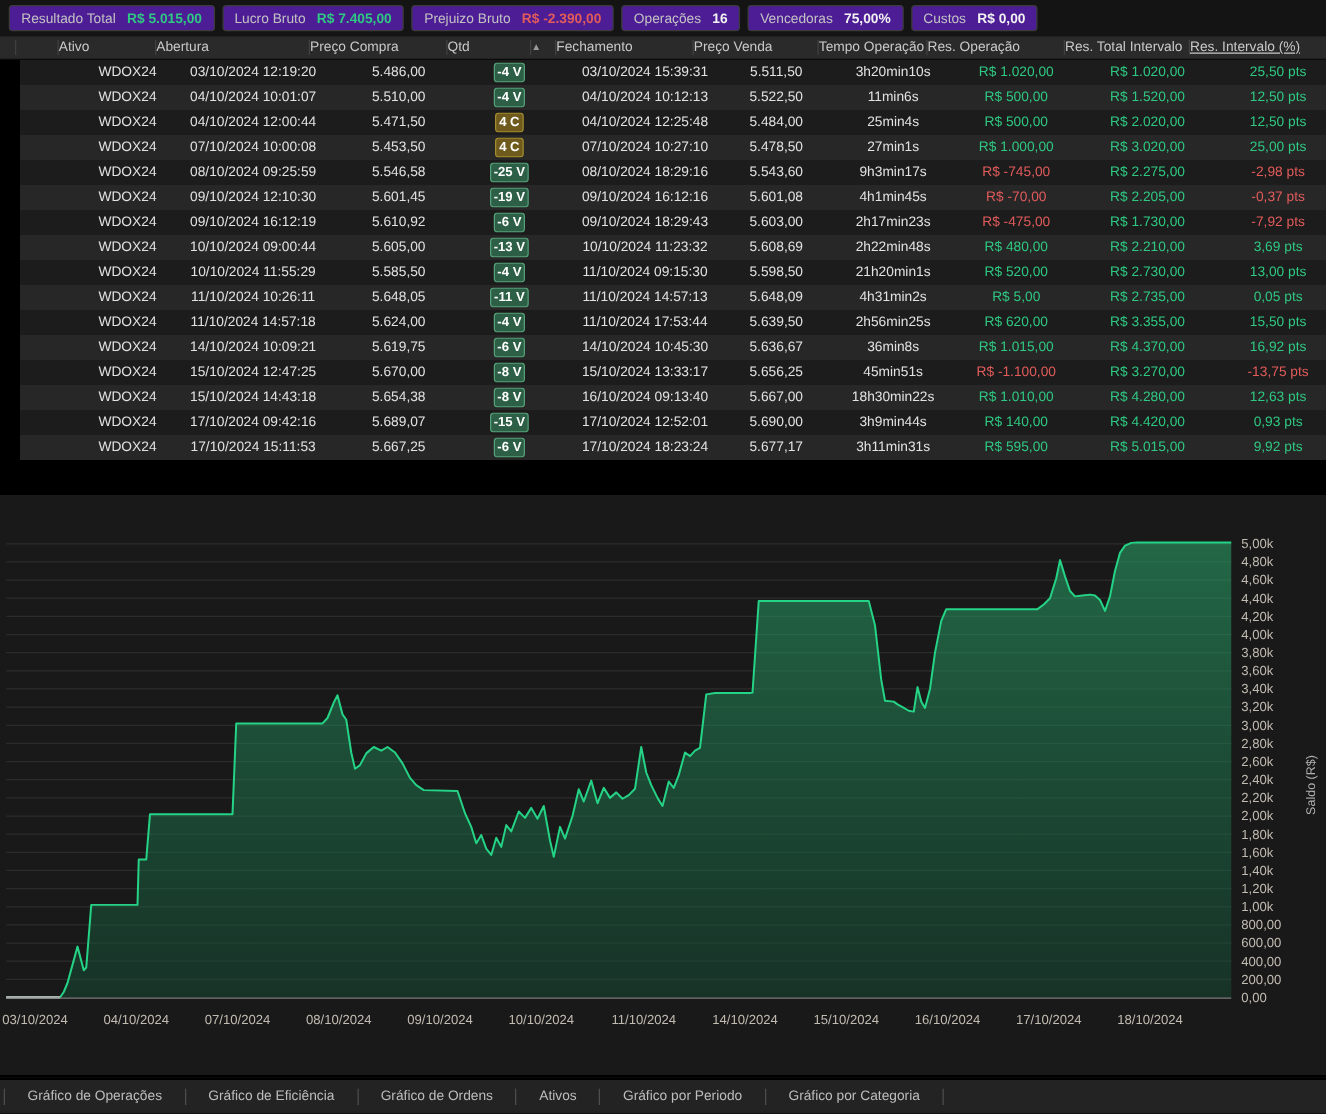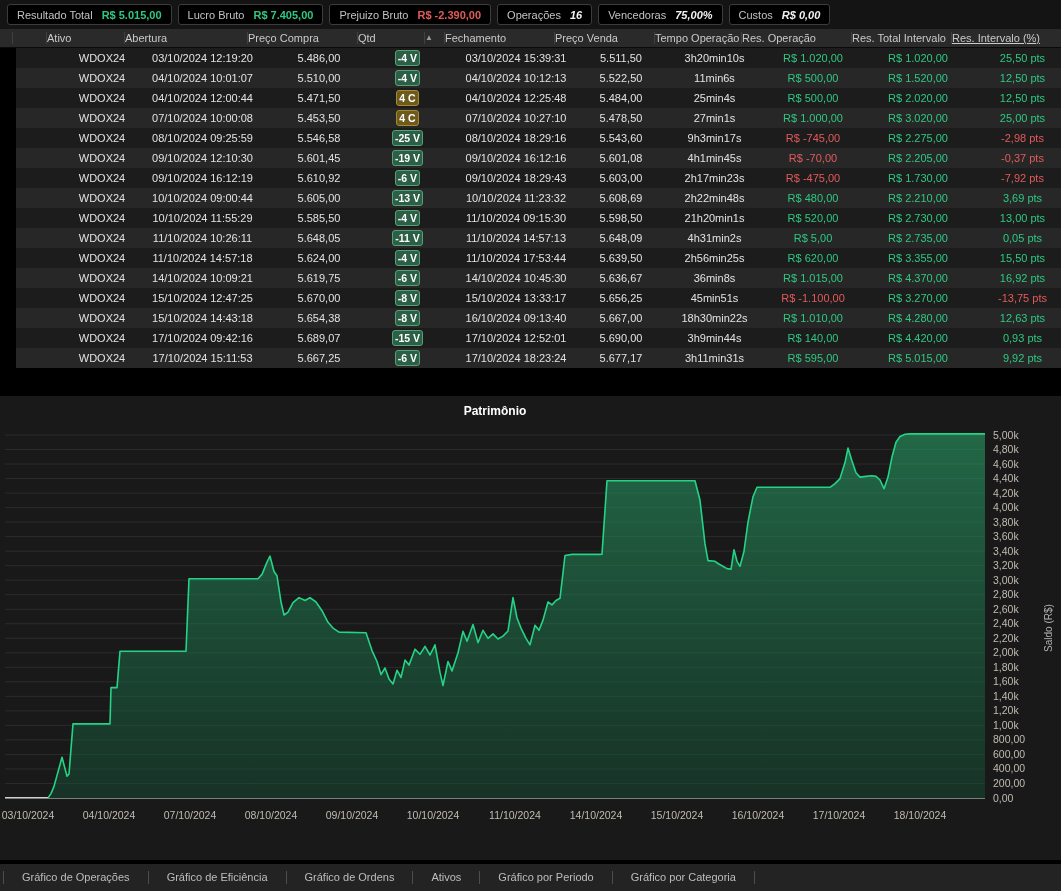--- a/index.html
+++ b/index.html
@@ -2,27 +2,27 @@
 <html><head>
 <meta charset="utf-8">
 <style>
   html,body{margin:0;padding:0;background:#000;}
   body{width:1061px;height:891px;overflow:hidden;font-family:"Liberation Sans",sans-serif;}
   #app{position:relative;width:1061px;height:891px;background:#000;}
 
   
   .summary-bar{position:absolute;top:0;left:0;width:1061px;height:29px;background:#141414;
     display:flex;align-items:center;gap:6px;padding-left:7px;box-sizing:border-box;}
-  .sbox{display:flex;align-items:center;gap:9px;background:#000000;border:1px solid #3c3c3c;
+  .sbox{display:flex;align-items:center;gap:9px;background:#4c1d95;border:1px solid #3c3c3c;
     border-radius:3px;height:19px;padding:0 9px;font-size:11px;white-space:nowrap;}
   .sbox .lbl{color:#c3c3c3;}
   .sbox .val{font-weight:bold;}
   .val.green{color:#2fc882;}
   .val.red{color:#e25b5b;}
-  .val.neutral{color:#f2f2f2;font-style:italic;}
+  .val.neutral{color:#f2f2f2;}
 
   
   .grid-cols{display:grid;grid-template-columns:13px 34px 78px 123px 110px 67px 20px 110px 100px 87px 110px 100px 109px;}
   .thead{position:absolute;top:29px;left:0;width:1061px;height:19px;background:#2a2a2a;
     font-size:11px;color:#c9c9c9;align-items:center;border-bottom:1px solid #0a0a0a;box-sizing:border-box;}
   .hc{text-align:left;border-right:1px solid #404040;height:12px;line-height:12px;
     overflow:hidden;white-space:nowrap;}
   .hc:last-child{border-right:none;text-decoration:underline;}
   .hc.sort{color:#9a9a9a;font-size:8px;}
   .tbody{position:absolute;top:48px;left:16px;width:1061px;border-radius:30px;}
@@ -355,21 +355,20 @@
       <div class="tc">17/10/2024 18:23:24</div>
       <div class="tc">5.677,17</div>
       <div class="tc">3h11min31s</div>
       <div class="tc green">R$ 595,00</div>
       <div class="tc green">R$ 5.015,00</div>
       <div class="tc green">9,92 pts</div>
     </div>
   </div>
 
   <div class="chart-panel">
-    <div class="chart-title">Patrimônio</div>
     <svg id="chart" width="1061" height="405" viewBox="0 0 1061 405">
         <defs>
           <linearGradient id="afill" x1="0" y1="0" x2="0" y2="1">
             <stop offset="0%" stop-color="rgba(42,168,108,0.55)"></stop>
             <stop offset="100%" stop-color="rgba(20,82,55,0.45)"></stop>
           </linearGradient>
         </defs>
         <line x1="5" x2="985" y1="7" y2="7" stroke="#2c2c2c" stroke-width="1"></line>
         <line x1="5" x2="985" y1="21.519999999999982" y2="21.519999999999982" stroke="#2c2c2c" stroke-width="1"></line>
         <line x1="5" x2="985" y1="36.04000000000002" y2="36.04000000000002" stroke="#2c2c2c" stroke-width="1"></line>

